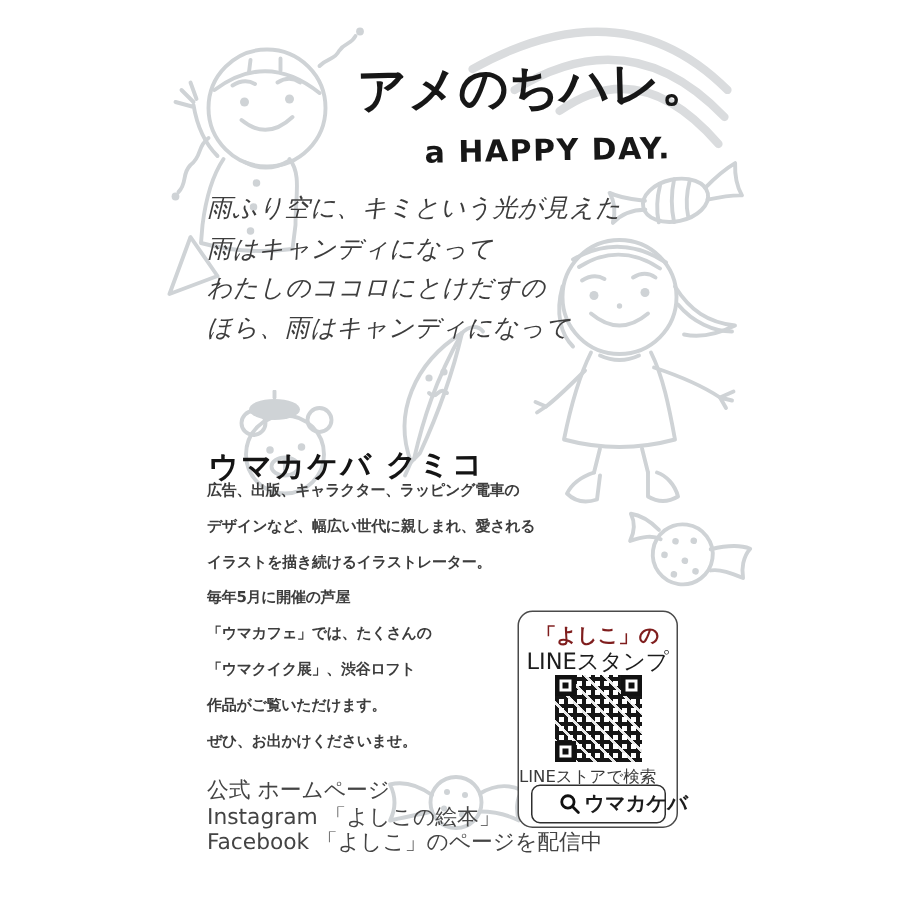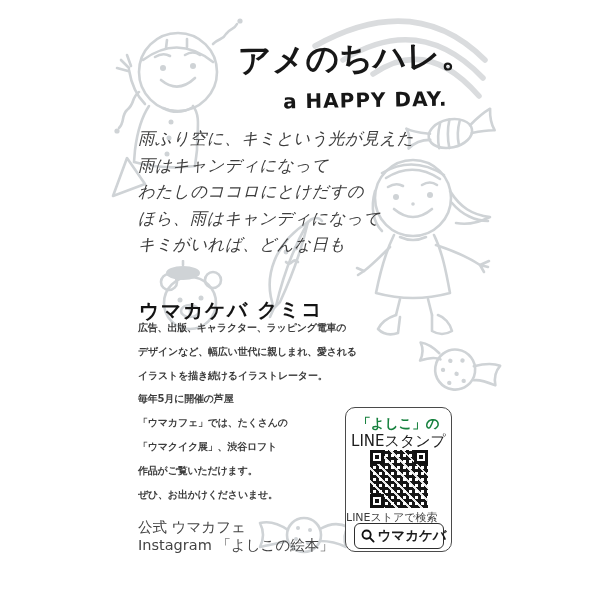--- a/index.html
+++ b/index.html
@@ -16,36 +16,36 @@
 
   .poem { left:138px; top:126px; font-size:16.5px; line-height:26.5px; letter-spacing:0.5px; white-space:nowrap;font-style:italic; }
   .author-name { left:139px; top:297px; font-size:20px; font-weight:800; color:#141414;
                  letter-spacing:1.5px; transform:rotate(-0.6deg); white-space:nowrap; }
   .bio { left:138px; top:316px; font-size:10px; line-height:23.8px; letter-spacing:-0.2px; white-space:nowrap;font-weight:bold; }
   .links { left:138px; top:519px; font-size:14.5px; line-height:17.6px; white-space:nowrap; color:#444; }
 
   .line-box { position:absolute; left:345px; top:407px; width:107px; height:145px;
               border:1.5px solid #4a4a4a; border-radius:10px; background:#fff; z-index:3; }
   .lb-t1 { position:absolute; top:7px; width:100%; text-align:center; font-size:13.5px;
-           font-weight:700; color:#15803d; white-space:nowrap; }
+           font-weight:700; color:#7f1d1d; white-space:nowrap; }
   .lb-t2 { position:absolute; top:24px; width:100%; text-align:center; font-size:15px;
            font-weight:400; color:#1c1c1c; white-space:nowrap; }
   .qr { position:absolute; top:42px; left:50%; transform:translateX(-50%);
         width:58px; height:58px;
         background-image:
           repeating-linear-gradient(45deg, rgba(255,255,255,.9) 0 2px, rgba(255,255,255,0) 2px 9px),
           repeating-linear-gradient(0deg, #161616 0 3px, rgba(255,255,255,0) 3px 6px),
           repeating-linear-gradient(90deg, #161616 0 3px, #ffffff 3px 6px); }
   .finder { position:absolute; width:14px; height:14px; border:3px solid #111; background:#fff; }
   .finder::after { content:""; position:absolute; left:2px; top:2px; width:4px; height:4px; background:#111; }
   .f-tl { left:0; top:0; } .f-tr { right:0; top:0; } .f-bl { left:0; bottom:0; }
   .lb-hint { position:absolute; top:102px; width:100%; text-align:left; font-size:11px; color:#3a3a3a; white-space:nowrap; }
   .search-pill { position:absolute; top:115px; left:50%; transform:translateX(-50%);
                  width:90px; height:26px; border:1.5px solid #2e2e2e; border-radius:6px;
-                 display:flex; align-items:center; gap:3px; padding-left:6px;
+                 display:flex; align-items:center; gap:3px; padding-left:18px;
                  font-size:13.5px; font-weight:600; color:#1c1c1c; white-space:nowrap; background:#fff; }
 
   svg.sk { stroke:#cfd3d6; fill:none; stroke-width:2.6; stroke-linecap:round; stroke-linejoin:round; }
   svg.sk .fl { fill:#cfd3d6; stroke:none; }
   svg.sk .soft { stroke:#dadcde; }
 </style>
 </head>
 <body>
 
 <div class="page">
@@ -159,39 +159,39 @@
   </svg>
 
   <div class="txt title">アメのちハレ。</div>
   <div class="txt subtitle">a HAPPY DAY.</div>
 
   <div class="txt poem">
     <div>雨ふり空に、キミという光が見えた</div>
     <div>雨はキャンディになって</div>
     <div>わたしのココロにとけだすの</div>
     <div>ほら、雨はキャンディになって</div>
-    <div>キミがいれば、どんな日も</div>
   </div>
 
   <div class="txt author-name">ウマカケバ クミコ</div>
 
   <div class="txt bio">
     <div>広告、出版、キャラクター、ラッピング電車の</div>
     <div>デザインなど、幅広い世代に親しまれ、愛される</div>
     <div>イラストを描き続けるイラストレーター。</div>
     <div>毎年5月に開催の芦屋</div>
     <div>「ウマカフェ」では、たくさんの</div>
     <div>「ウマクイク展」、渋谷ロフト</div>
     <div>作品がご覧いただけます。</div>
     <div>ぜひ、お出かけくださいませ。</div>
   </div>
 
   <div class="txt links">
-    <div>公式 ウマカフェ</div>
+    <div>公式 ホームページ</div>
     <div>Instagram 「よしこの絵本」</div>
+    <div>Facebook 「よしこ」のページを配信中</div>
   </div>
 
   <div class="line-box">
     <div class="lb-t1">「よしこ」の</div>
     <div class="lb-t2">LINEスタンプ</div>
     <div class="qr">
       <div class="finder f-tl"></div>
       <div class="finder f-tr"></div>
       <div class="finder f-bl"></div>
     </div>

